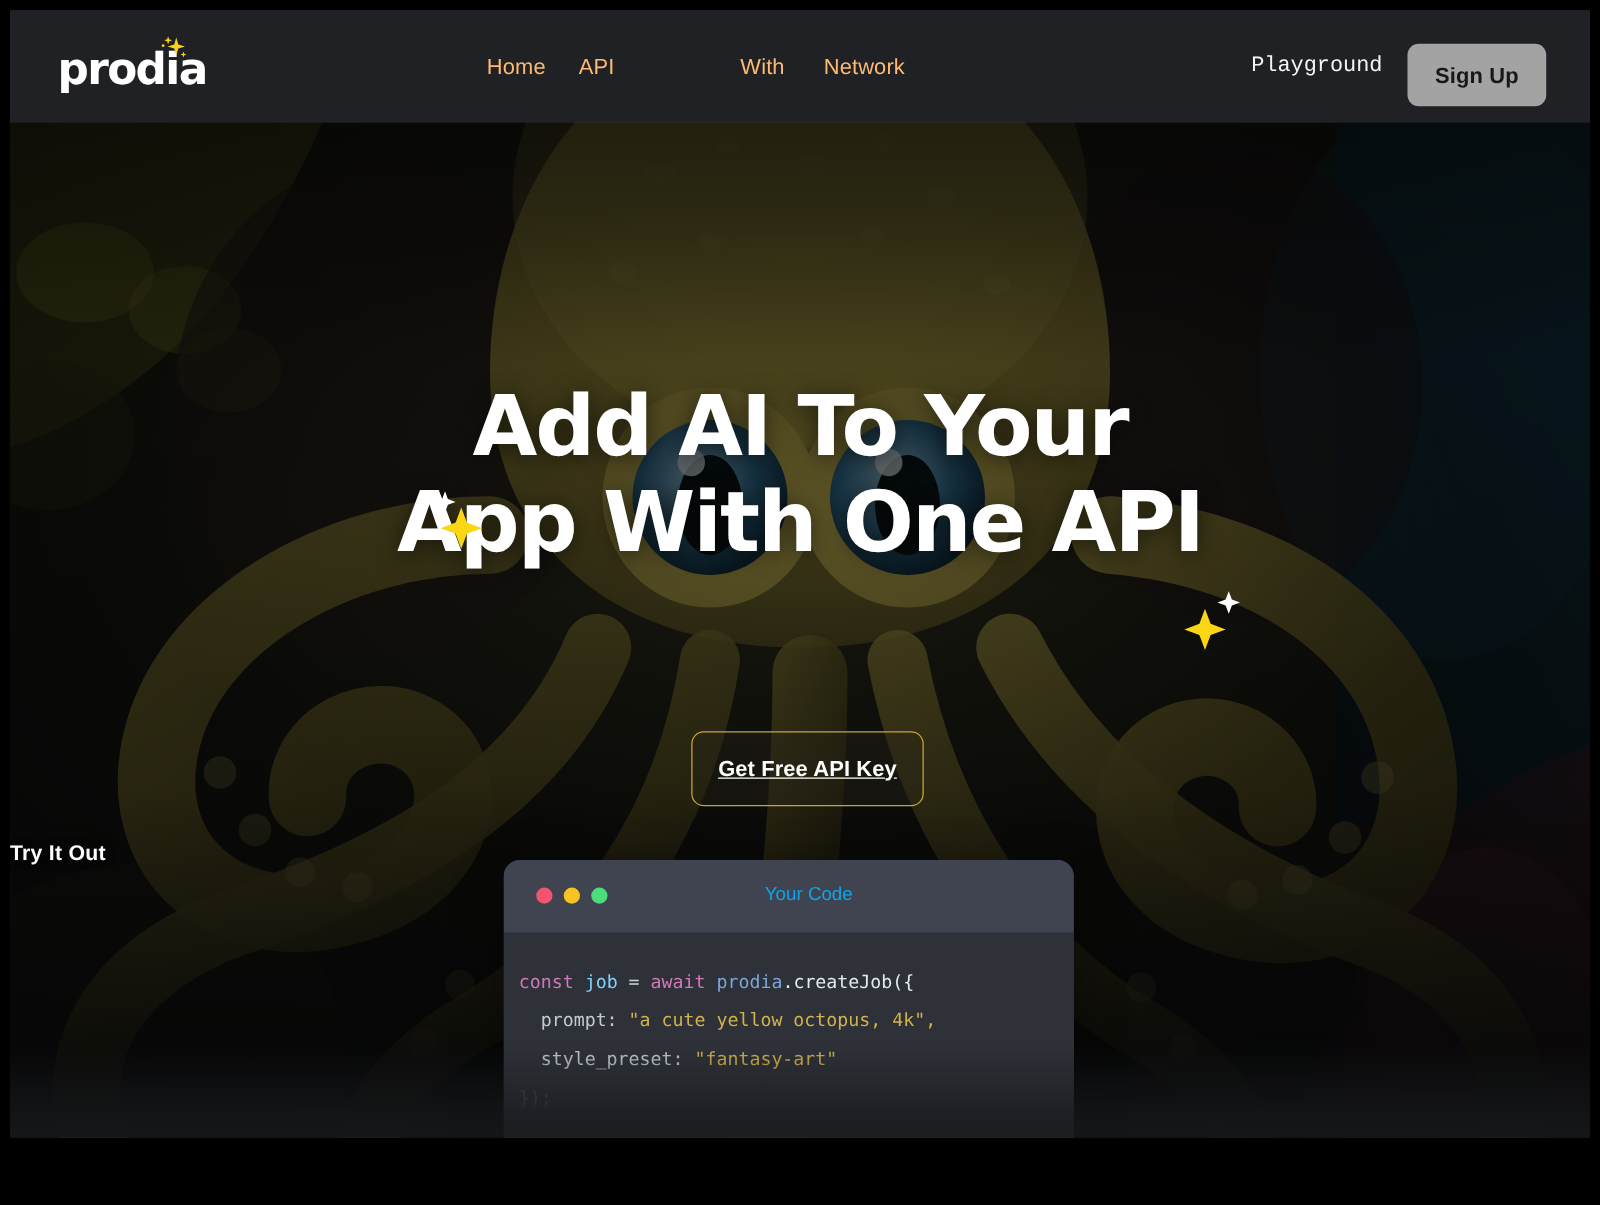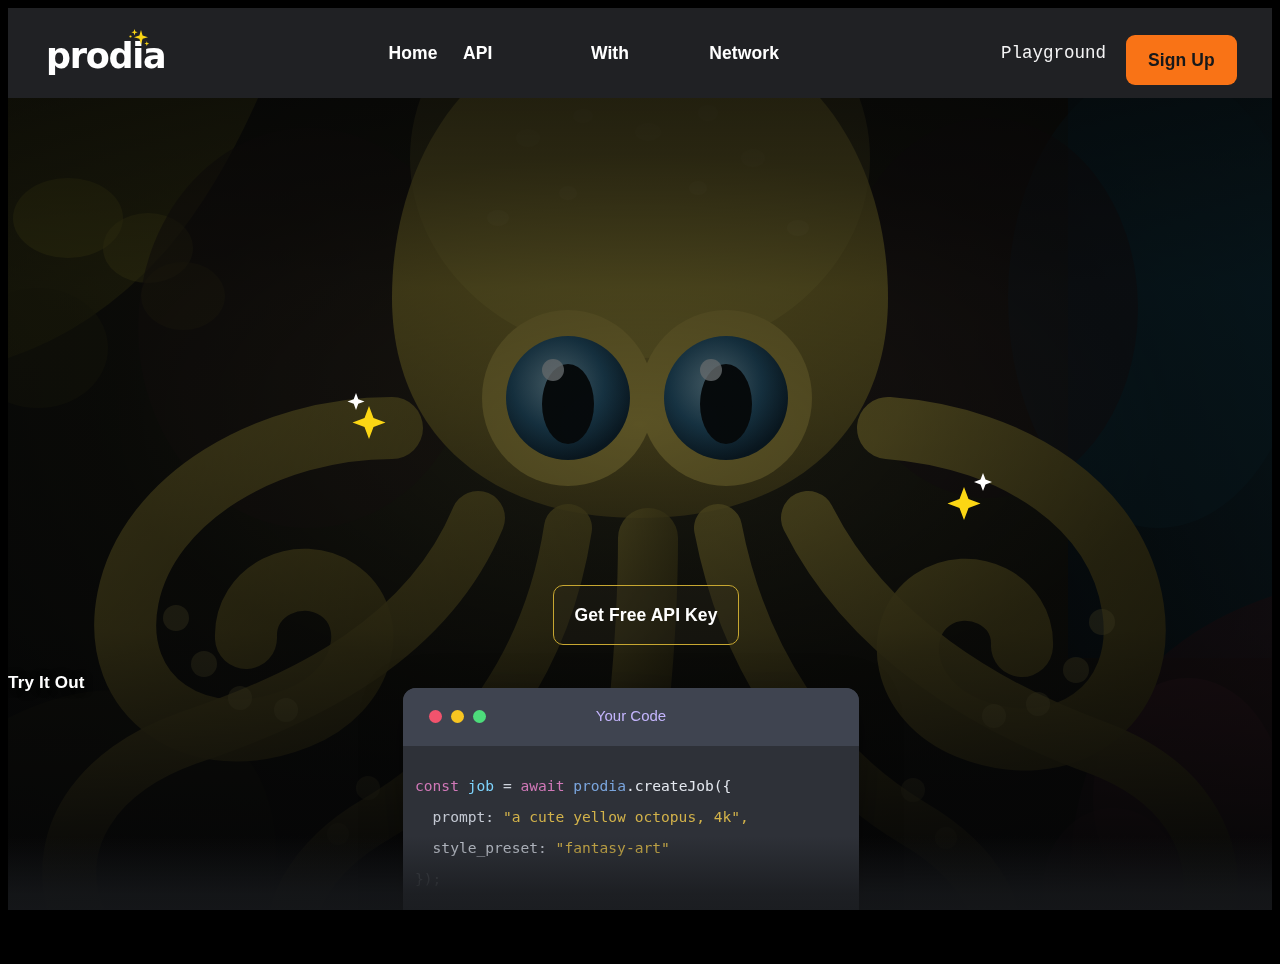--- a/index.html
+++ b/index.html
@@ -41,42 +41,42 @@
   #logo .sp {
     position:absolute;
     pointer-events:none;
   }
   .navlinks {
     position:absolute; left:355px; top:0;
     height:90px;
     display:flex; align-items:center; gap:0px;
   }
   .navlink {
-    color:#ffffff;
+    color:#fdba74;
     font-size:17.5px;
-    font-weight:700;
+    font-weight:400;
     letter-spacing:.1px;
     text-decoration:none;
     cursor:pointer;
     white-space:nowrap;
   }
   .navlink.n0 { width:100px; text-align:center; }
   .navlink.n1 { width:98px;  }
   .navlink.n2 { width:98px;  text-align:center; }
-  .navlink.n3 { width:120px; text-align:right; }
+  .navlink.n3 { width:120px; text-align:left; }
 
   #playground {
     position:absolute; right:166px; top:0; height:90px;
     display:flex; align-items:center;
     color:#f4f4f5; font-size:17.5px; cursor:pointer; white-space:nowrap;font-family:Liberation Mono, monospace;
   }
   #signup {
     position:absolute; right:35px; top:27px;
     width:111px; height:50px;
-    background:#f97316;
+    background:#a3a3a3;
     color:#17181a;
     border:none; border-radius:9px;
     font-family:"Liberation Sans", sans-serif;
     font-size:17.5px; font-weight:bold;
     cursor:pointer;
     letter-spacing:.1px;
   }
 
   
   #hero {
@@ -121,20 +121,21 @@
     position:absolute; left:545px; top:487px;
     width:186px; height:60px;
     border:1.5px solid #c7a731;
     border-radius:10px;
     background:rgba(40,36,26,.36);
     color:#ffffff;
     font-family:"Liberation Sans", sans-serif;
     font-size:17.5px; font-weight:bold;
     cursor:pointer;
     letter-spacing:.1px;
+    text-decoration:underline;
   }
   #tryIt {
     position:absolute; left:0; top:575px; width:1264px;
     text-align:left;
     color:#ffffff; font-size:17px; font-weight:bold;
     letter-spacing:.2px;
     cursor:pointer;
     text-shadow:0 1px 8px rgba(0,0,0,.6);
   }
 
@@ -152,23 +153,23 @@
     height:58px;
     background:#3f4450;
     display:flex; align-items:center;
   }
   .dots { position:absolute; left:26px; top:22px; display:flex; gap:9px; }
   .dot { width:13px; height:13px; border-radius:50%; }
   .dot.r { background:#f2536d; }
   .dot.y { background:#f7c521; }
   .dot.g { background:#4ddc7b; }
   #codeTitle {
-    position:absolute; left:0; width:456px; top:19px;
+    position:absolute; left:16px; width:456px; top:19px;
     text-align:center;
-    color:#c4b5fd; font-size:15px;
+    color:#0ea5e9; font-size:15px;
   }
   #codeBody {
     position:relative;
     padding:24px 0 0 12px;
     background:#2e3138;
     height:172px;
     font-family:"DejaVu Sans Mono", monospace;
     font-size:14.6px;
     line-height:31px;
     white-space:pre;
@@ -321,20 +322,24 @@
           <circle cx="905" cy="692" r="12"></circle>
             <circle cx="938" cy="740" r="11"></circle>
         </g>
       </svg>
     </div>
 
     <div id="heroVeil"></div>
 
     <div id="heroInner">
 
+      <div id="headline">
+        <div>Add AI To Your</div>
+        <div>App With One API</div>
+      </div>
 
       <svg class="sparkLeft" viewBox="0 0 46 52">
         <path d="M22 14 L26.5 26 L38.5 30.5 L26.5 35 L22 47 L17.5 35 L5.5 30.5 L17.5 26 Z" fill="#fbd614"></path>
         <path d="M9 1 L11.3 7.2 L17.5 9.5 L11.3 11.8 L9 18 L6.7 11.8 L0.5 9.5 L6.7 7.2 Z" fill="#ffffff"></path>
       </svg>
 
       <svg class="sparkRight" viewBox="0 0 48 54">
         <path d="M19 16 L23.5 28 L35.5 32.5 L23.5 37 L19 49 L14.5 37 L2.5 32.5 L14.5 28 Z" fill="#fbd614"></path>
         <path d="M38 2 L40.5 8.6 L47 11 L40.5 13.4 L38 20 L35.5 13.4 L29 11 L35.5 8.6 Z" fill="#ffffff"></path>
       </svg>

